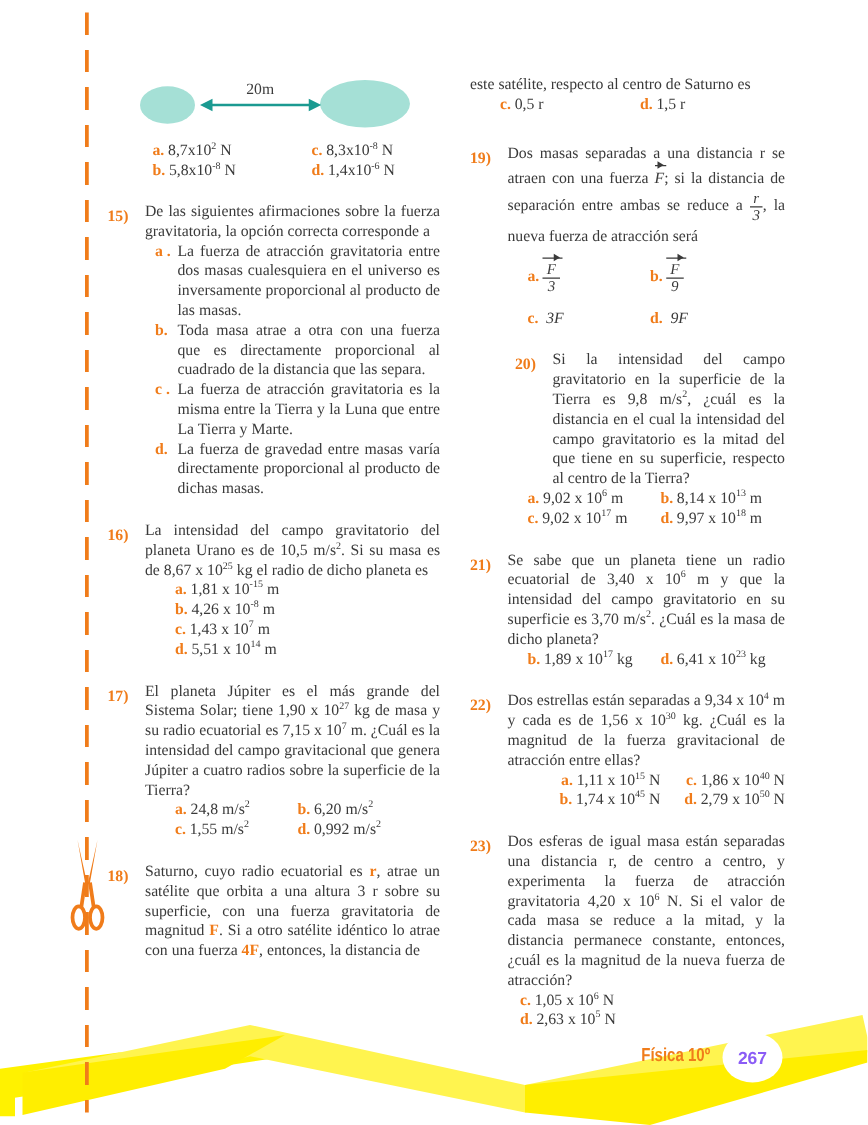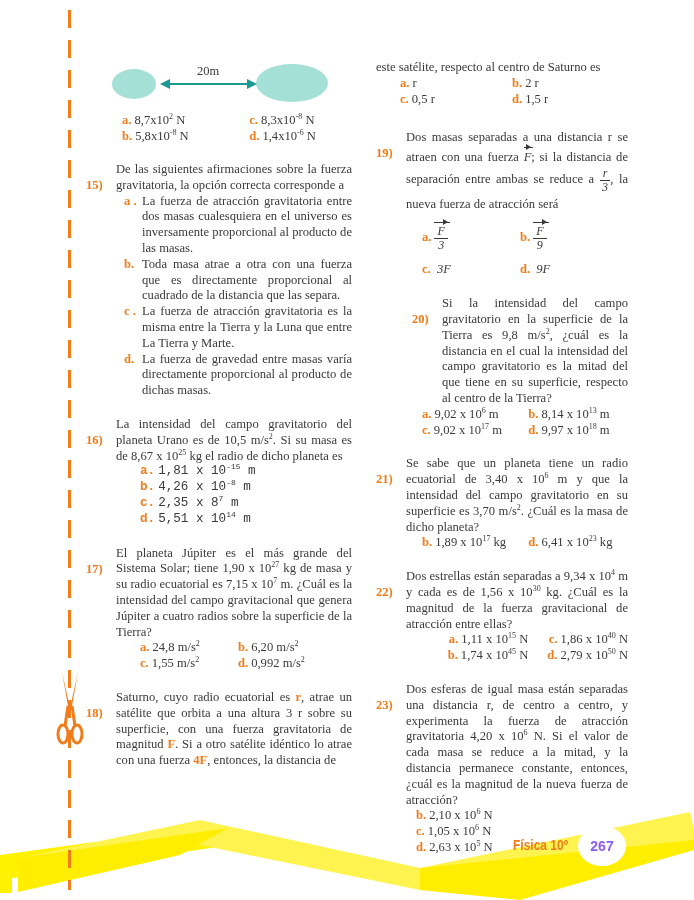--- a/index.html
+++ b/index.html
@@ -4,22 +4,22 @@
 <style>
   html, body { margin:0; padding:0; }
   body { width:694px; height:900px; background:#ffffff; position:relative; overflow:hidden;
          font-family:"Liberation Serif","DejaVu Serif",serif; color:#3a3a3a; }
   .cutline { position:absolute; left:68px; top:10px; width:3px; height:880px;
              background: repeating-linear-gradient(to bottom, #f07c1a 0 18px, transparent 18px 30px); }
   .scissors { position:absolute; left:56px; top:668px; width:28px; height:80px; }
   .band { position:absolute; left:0; top:0; width:694px; height:900px; pointer-events:none; }
   .col { position:absolute; font-size:12.6px; line-height:15.8px; }
   .q { position:relative; padding-left:30px; text-align:justify; }
-  .qnum { position:absolute; left:0; top:16px; color:#f07c1a; font-weight:bold; }
-  .opts { margin-left:24px;font-family:Liberation Mono, monospace; }
+  .qnum { position:absolute; left:0; top:4px; color:#f07c1a; font-weight:bold; }
+  .opts { margin-left:24px; }
   .opt-row { display:flex; }
   .opt-row .o { width:105px; }
   .lbl { color:#f07c1a; font-weight:bold; margin-right:3px; }
   .long-opt { position:relative; padding-left:18px; margin-left:24px; text-align:justify; }
   .long-opt .lbl { position:absolute; left:0; top:0; }
   sup { font-size:8px; line-height:0; }
   .hl { color:#f07c1a; font-weight:bold; }
   .frac { display:inline-flex; flex-direction:column; align-items:center; vertical-align:middle; font-style:italic; font-size:12px; line-height:13px; }
   .frac .num { border-bottom:1px solid #3a3a3a; padding:0 3px; }
   .vec { position:relative; font-style:italic; }
@@ -88,21 +88,21 @@
     <div class="long-opt"><span class="lbl">d.</span><span>La fuerza de gravedad entre masas varía directamente proporcional al producto de dichas masas.</span></div>
   </div>
 
   <div class="q" style="margin-top:18px;">
     <span class="qnum">16)</span>
     <span>La intensidad del campo gravitatorio del planeta Urano es de 10,5 m/s</span><sup>2</sup><span>. Si su masa es de 8,67 x 10</span><sup>25</sup><span> kg el radio de dicho planeta es</span>
   </div>
   <div class="opts" style="margin-left:54px;">
     <div><span class="lbl">a.</span><span>1,81 x 10</span><sup>-15</sup><span> m</span></div>
     <div><span class="lbl">b.</span><span>4,26 x 10</span><sup>-8</sup><span> m</span></div>
-    <div><span class="lbl">c.</span><span>2,35 x 8</span><sup>7</sup><span> m</span></div>
+    <div><span class="lbl">c.</span><span>1,43 x 10</span><sup>7</sup><span> m</span></div>
     <div><span class="lbl">d.</span><span>5,51 x 10</span><sup>14</sup><span> m</span></div>
   </div>
 
   <div class="q" style="margin-top:18px;">
     <span class="qnum">17)</span>
     <span>El planeta Júpiter es el más grande del Sistema Solar; tiene 1,90 x 10</span><sup>27</sup><span> kg de masa y su radio ecuatorial es 7,15 x 10</span><sup>7</sup><span> m. ¿Cuál es la intensidad del campo gravitacional que genera Júpiter a cuatro radios sobre la superficie de la Tierra?</span>
   </div>
   <div style="margin-left:54px;">
     <div class="opt-row">
       <div class="o" style="width:98px"><span class="lbl">a.</span><span>24,8 m/s</span><sup>2</sup></div>
@@ -116,24 +116,20 @@
 
   <div class="q" style="margin-top:18px;">
     <span class="qnum">18)</span>
     <span>Saturno, cuyo radio ecuatorial es </span><span class="hl">r</span><span>, atrae un satélite que orbita a una altura 3 r sobre su superficie, con una fuerza gravitatoria de magnitud </span><span class="hl">F</span><span>. Si a otro satélite idéntico lo atrae con una fuerza </span><span class="hl">4F</span><span>, entonces, la distancia de</span>
   </div>
 </div>
 
 <div class="col" style="left:376px; top:60px; width:252px;">
   <div>este satélite, respecto al centro de Saturno es</div>
   <div style="margin-left:24px;">
-    <div class="opt-row">
-      <div class="o" style="width:112px"><span class="lbl">a.</span><span>r</span></div>
-      <div class="o"><span class="lbl">b.</span><span>2 r</span></div>
-    </div>
     <div class="opt-row">
       <div class="o" style="width:112px"><span class="lbl">c.</span><span>0,5 r</span></div>
       <div class="o"><span class="lbl">d.</span><span>1,5 r</span></div>
     </div>
   </div>
 
   <div class="q" style="margin-top:20px; line-height:20px;">
     <span class="qnum">19)</span>
     <span>Dos masas separadas a una distancia r se atraen con una fuerza </span><span class="vec">F</span><span>; si la distancia de separación entre ambas se reduce a </span><span class="frac">
         <span class="num">r</span>
@@ -196,21 +192,20 @@
       <div class="o" style="width:112px"><span class="lbl">b.</span><span>1,74 x 10</span><sup>45</sup><span> N</span></div>
       <div class="o"><span class="lbl">d.</span><span>2,79 x 10</span><sup>50</sup><span> N</span></div>
     </div>
   </div>
 
   <div class="q" style="margin-top:18px;">
     <span class="qnum">23)</span>
     <span>Dos esferas de igual masa están separadas una distancia r, de centro a centro, y experimenta la fuerza de atracción gravitatoria 4,20 x 10</span><sup>6</sup><span> N. Si el valor de cada masa se reduce a la mitad, y la distancia permanece constante, entonces, ¿cuál es la magnitud de la nueva fuerza de atracción?</span>
   </div>
   <div style="margin-left:40px;">
-    <div><span class="lbl">b.</span><span>2,10 x 10</span><sup>6</sup><span> N</span></div>
     <div><span class="lbl">c.</span><span>1,05 x 10</span><sup>6</sup><span> N</span></div>
     <div><span class="lbl">d.</span><span>2,63 x 10</span><sup>5</sup><span> N</span></div>
   </div>
 </div>
 
 <div class="footer-title">Física 10º</div>
 <div class="page-circle">
   <span>267</span>
 </div>
 

